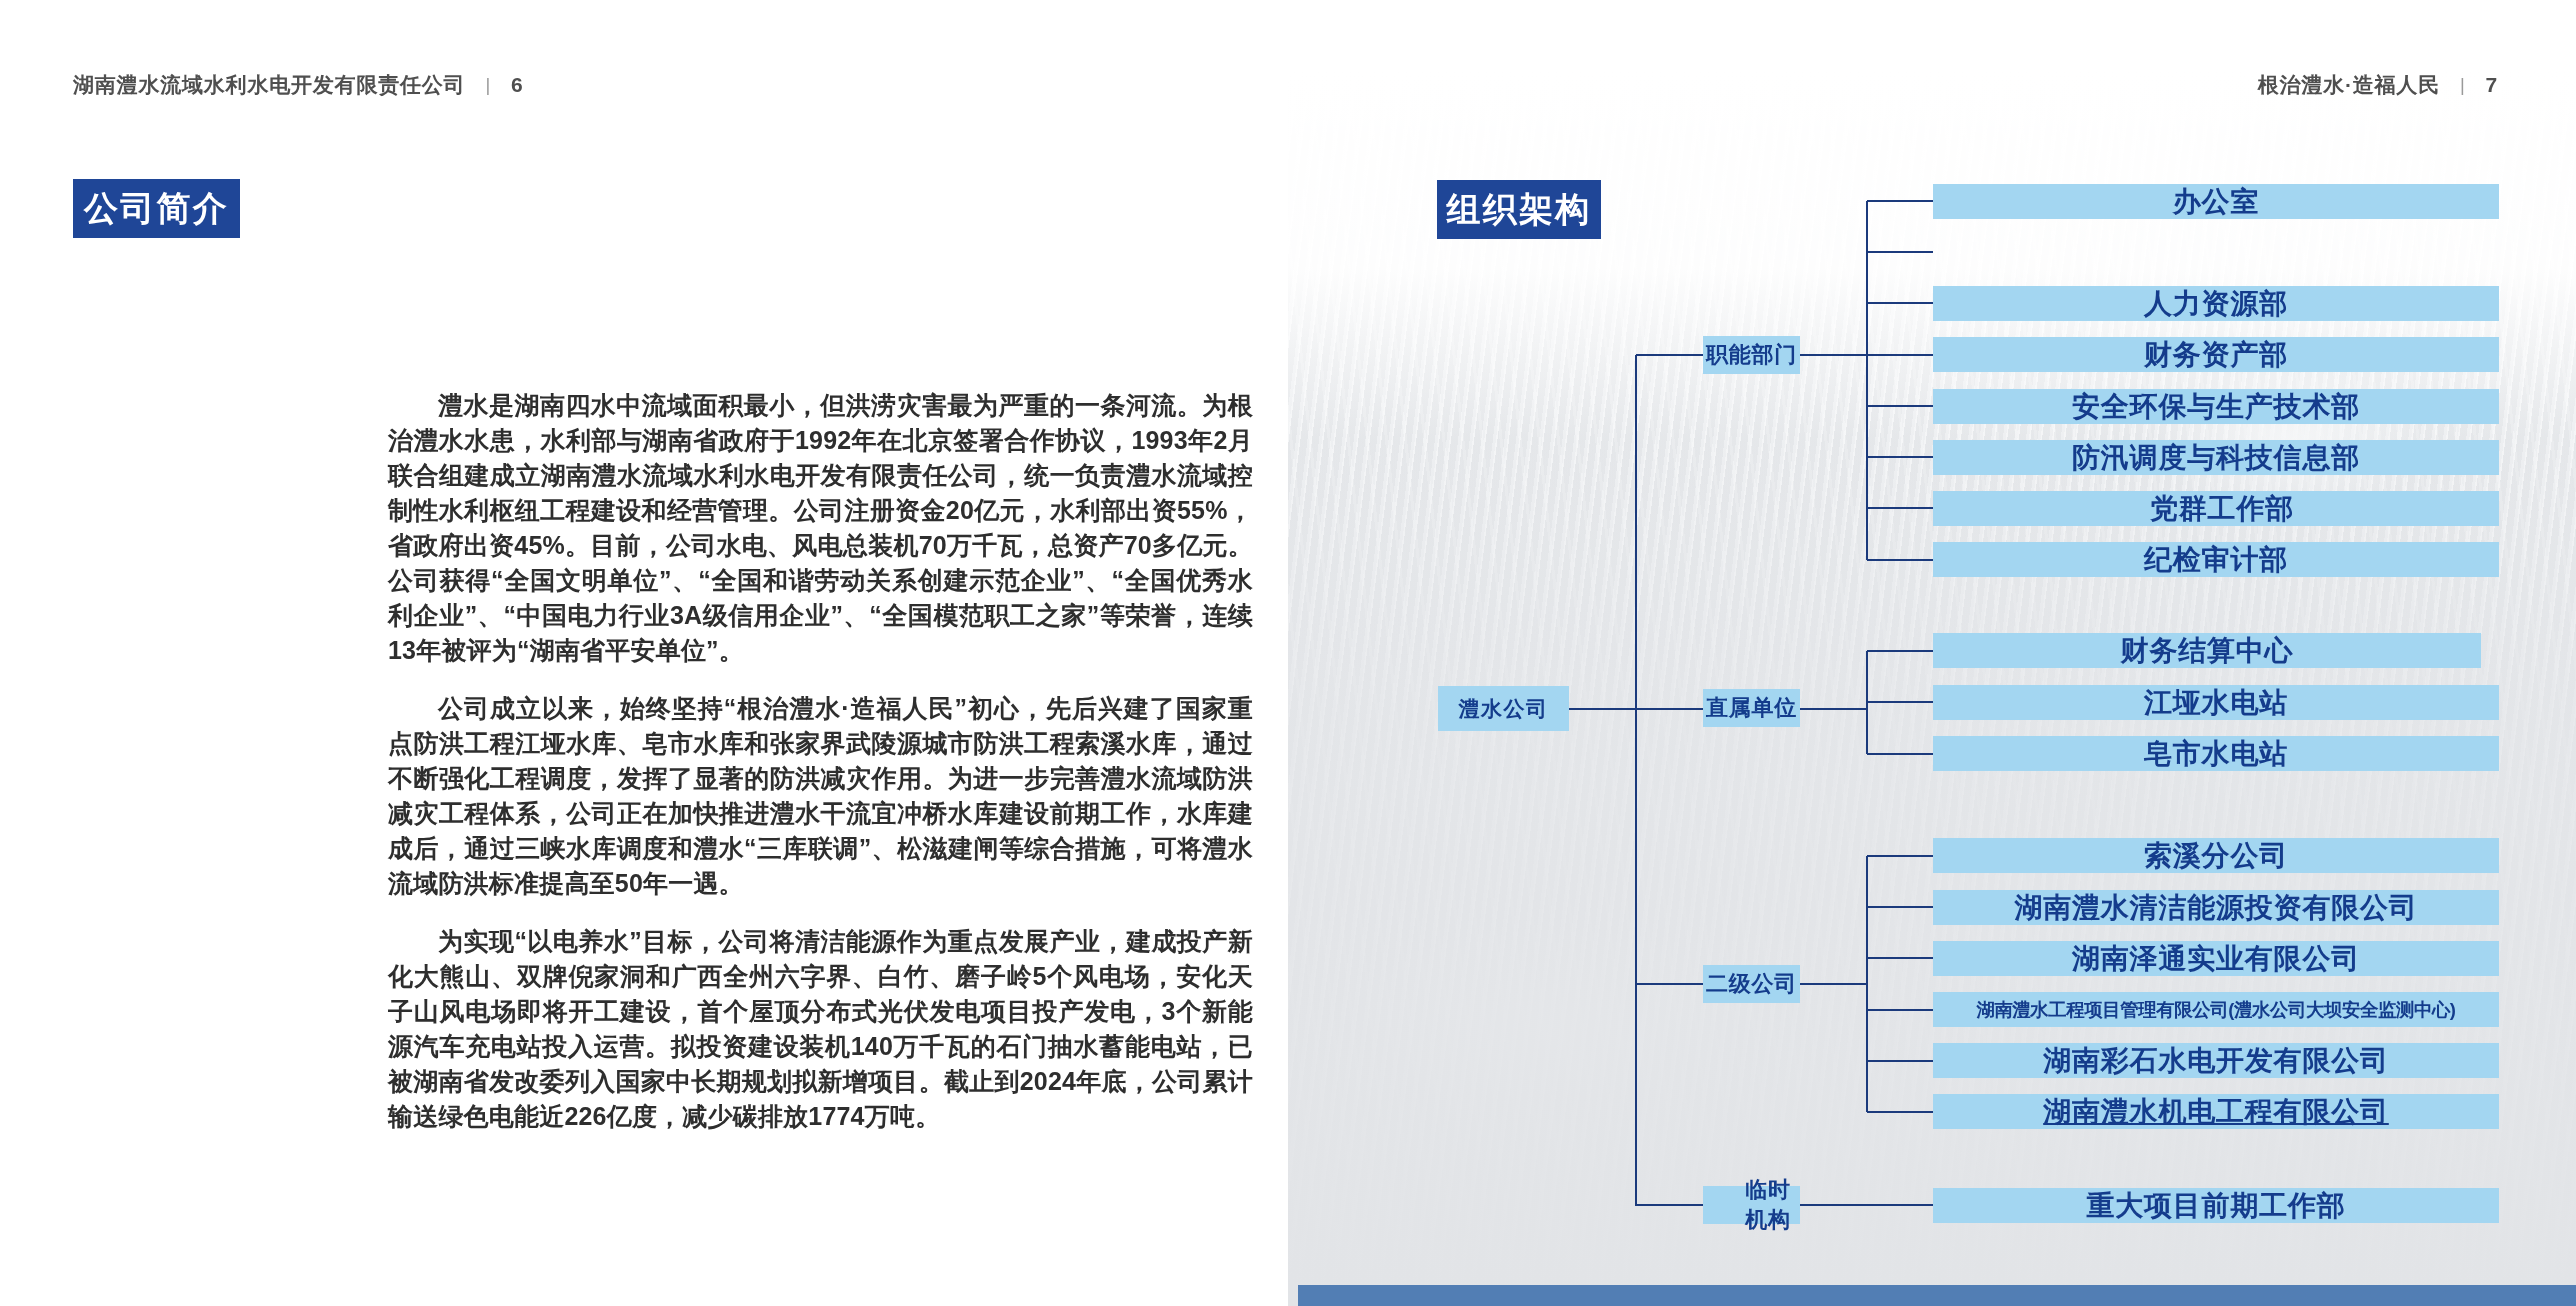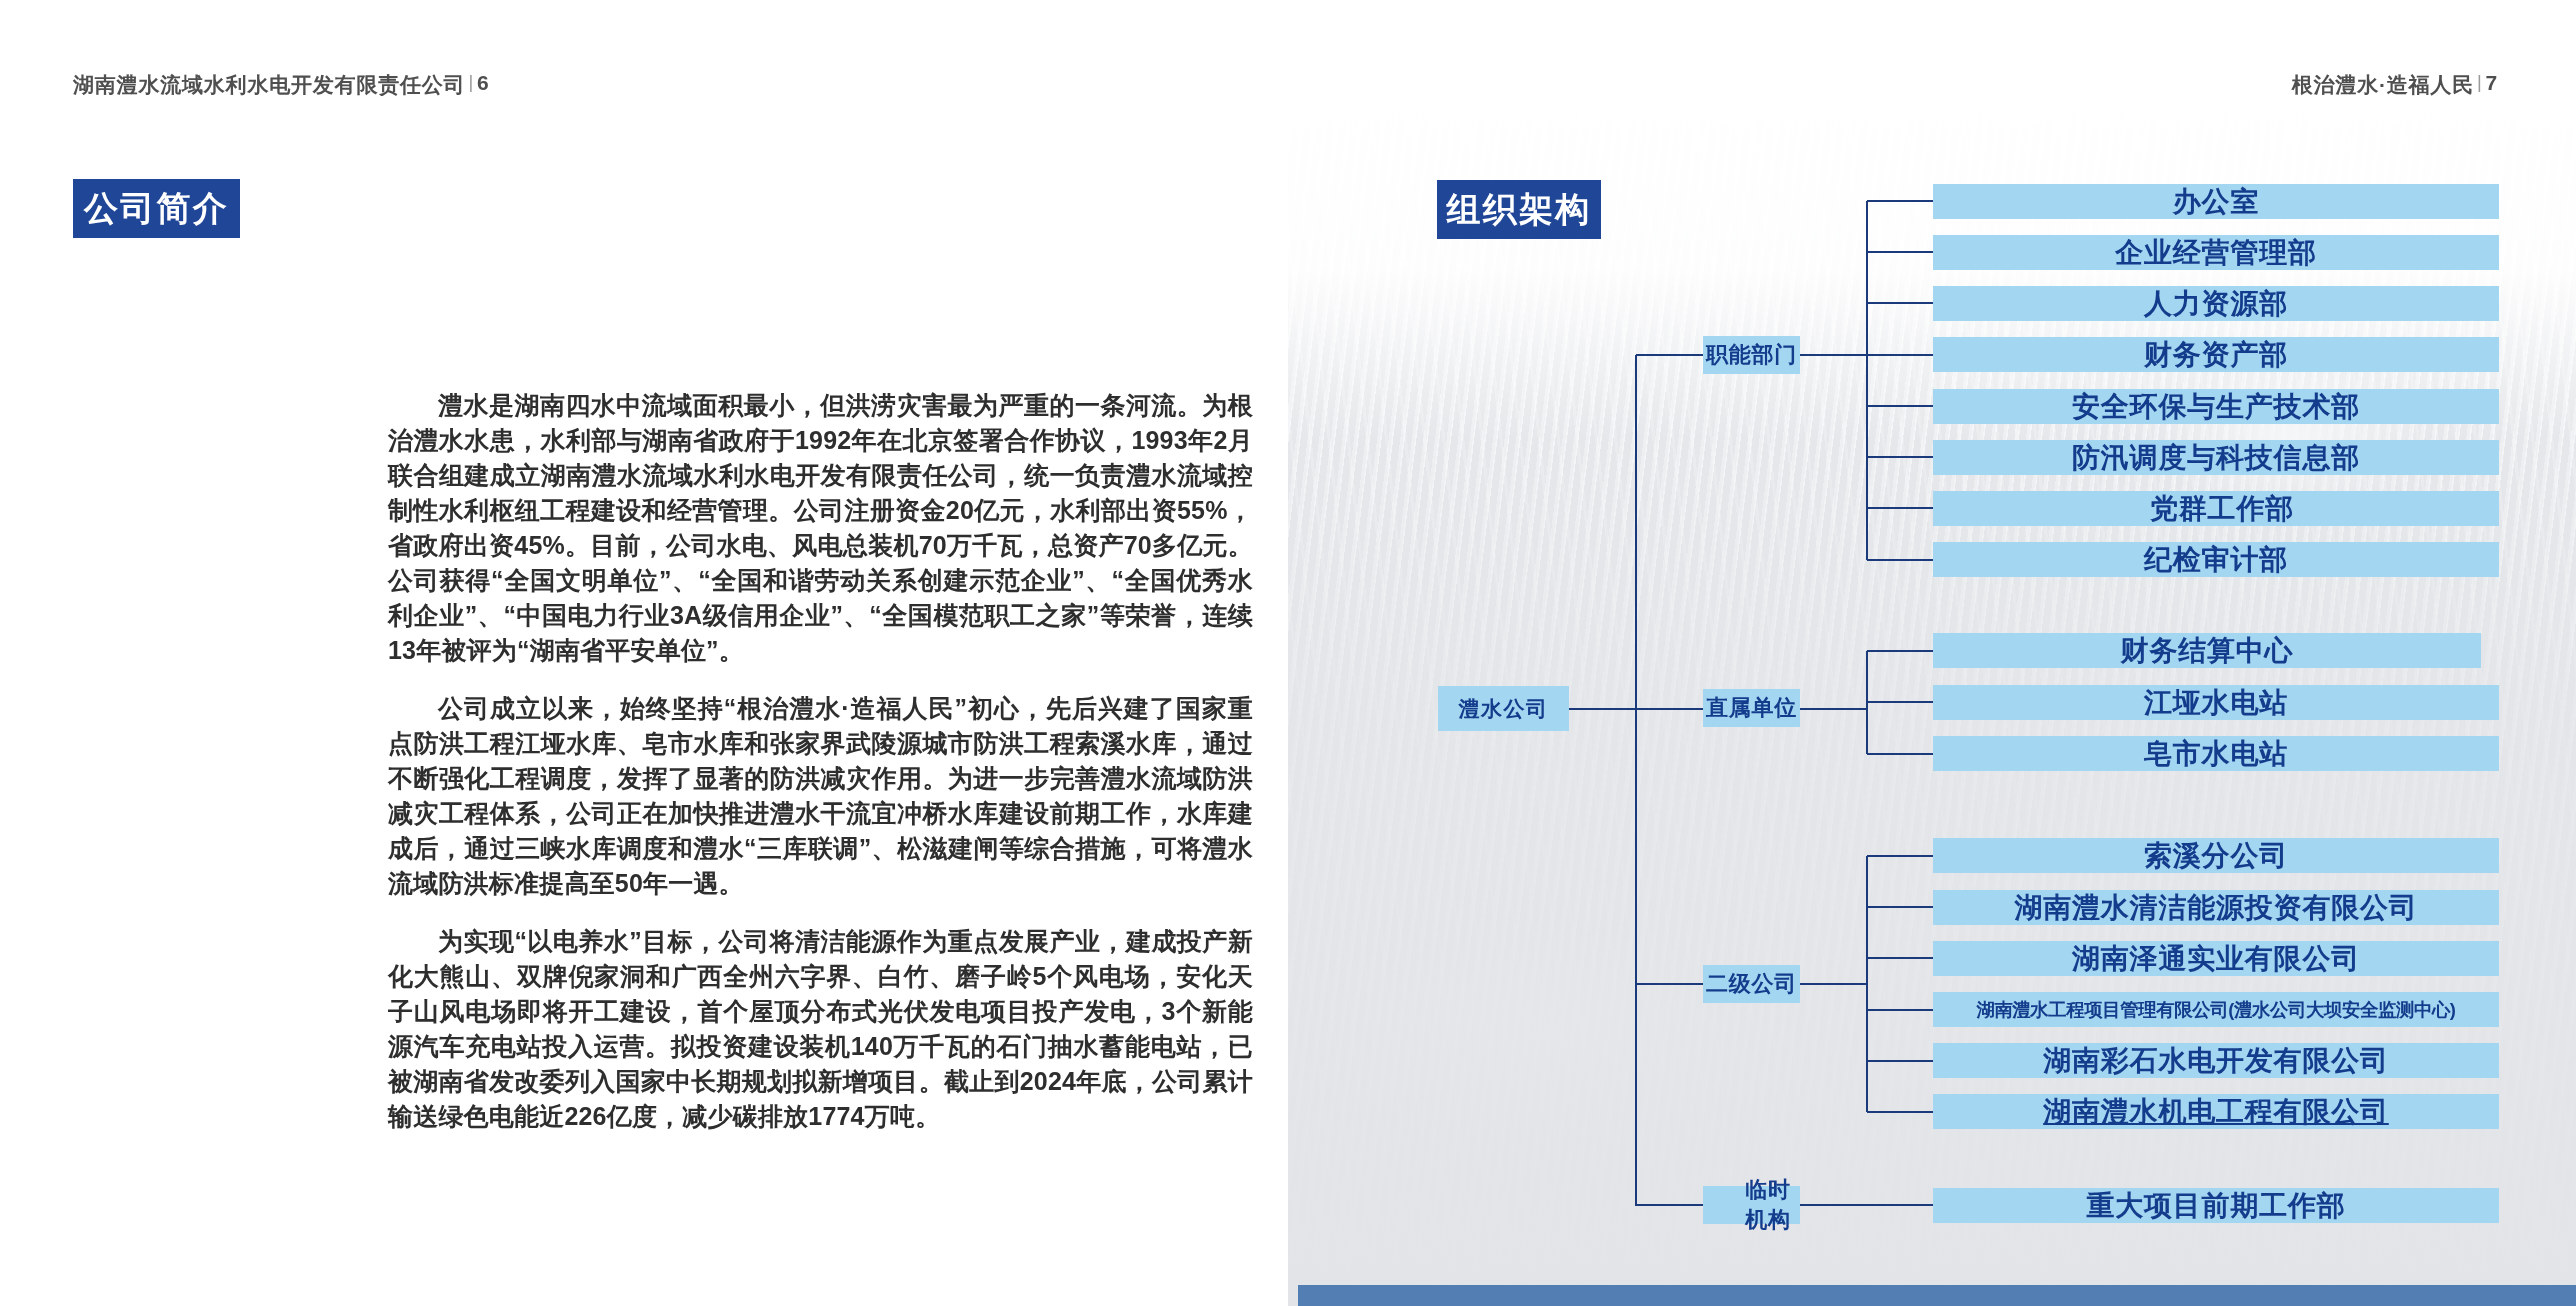--- a/index.html
+++ b/index.html
@@ -16,21 +16,21 @@
     background:
       linear-gradient(to bottom,#ffffff 0%,rgba(255,255,255,.95) 16%,rgba(238,240,242,.55) 30%,rgba(229,231,234,.85) 52%,#e2e4e7 100%),
       radial-gradient(ellipse 200px 107px at 78% 30%,rgba(255,255,255,.95) 0%,rgba(255,255,255,0) 70%),
       radial-gradient(ellipse 322px 154px at 20% 78%,rgba(255,255,255,.7) 0%,rgba(255,255,255,0) 70%),
       repeating-linear-gradient(97deg,rgba(210,213,217,.55) 0 7px,rgba(243,244,246,.6) 7px 10px,rgba(255,255,255,.85) 10px 11.5px),
       repeating-linear-gradient(84deg,rgba(255,255,255,0) 0 16px,rgba(255,255,255,.9) 16px 19px),
       #e4e6e9;}
   .footer-bar{position:absolute;left:1298px;top:1285px;width:1278px;height:21.5px;
     background:var(--footer-bar-blue);z-index:1;}
 
-  .hdr{position:absolute;top:71px;display:flex;gap:3px;
+  .hdr{position:absolute;top:71px;display:flex;align-items:center;gap:20px;
     font-size:21px;font-weight:700;color:var(--header-gray);letter-spacing:0.8px;z-index:3;}
   .hdr .sep{color:#9a9a9a;font-weight:400;font-size:18.4px;}
   #hdr-left{left:73px;}
   #hdr-right{right:78px;}
 
   .sec-title{position:absolute;background:var(--primary-blue);color:#ffffff;
     display:flex;align-items:center;justify-content:center;
     font-size:34px;font-weight:700;letter-spacing:2.3px;z-index:3;}
   #title-left{left:73px;top:179px;width:167px;height:59px;}
   #title-right{left:1437px;top:180px;width:164px;height:59px;}
@@ -88,21 +88,20 @@
       <div class="line" style="left: 1866px; top: 201px; width: 2.3px; height: 359px;"></div>
       <div class="line" style="left: 1867px; top: 200px; width: 66px; height: 2.3px;"></div>
       <div class="line" style="left: 1867px; top: 251px; width: 66px; height: 2.3px;"></div>
       <div class="line" style="left: 1867px; top: 302px; width: 66px; height: 2.3px;"></div>
       <div class="line" style="left: 1867px; top: 354px; width: 66px; height: 2.3px;"></div>
       <div class="line" style="left: 1867px; top: 405px; width: 66px; height: 2.3px;"></div>
       <div class="line" style="left: 1867px; top: 456px; width: 66px; height: 2.3px;"></div>
       <div class="line" style="left: 1867px; top: 507px; width: 66px; height: 2.3px;"></div>
       <div class="line" style="left: 1867px; top: 559px; width: 66px; height: 2.3px;"></div>
       <div class="node bar" style="left: 1933px; top: 184px; width: 566px; height: 35px;">办公室</div>
-      <div class="node bar" style="left: 1933px; top: 235px; width: 566px; height: 35px;">企业经营管理部</div>
       <div class="node bar" style="left: 1933px; top: 286px; width: 566px; height: 35px;">人力资源部</div>
       <div class="node bar" style="left: 1933px; top: 337px; width: 566px; height: 35px;">财务资产部</div>
       <div class="node bar" style="left: 1933px; top: 389px; width: 566px; height: 35px;">安全环保与生产技术部</div>
       <div class="node bar" style="left: 1933px; top: 440px; width: 566px; height: 35px;">防汛调度与科技信息部</div>
       <div class="node bar" style="left: 1933px; top: 491px; width: 566px; height: 35px; padding-left: 12px;">党群工作部</div>
       <div class="node bar" style="left: 1933px; top: 542px; width: 566px; height: 35px;">纪检审计部</div>
       <div class="line" style="left: 1636px; top: 708px; width: 231px; height: 2.3px;"></div>
       <div class="node label" style="left: 1703px; top: 689px; width: 97px; height: 38px;">直属单位</div>
       <div class="line" style="left: 1866px; top: 651px; width: 2.3px; height: 103px;"></div>
       <div class="line" style="left: 1867px; top: 650px; width: 66px; height: 2.3px;"></div>

